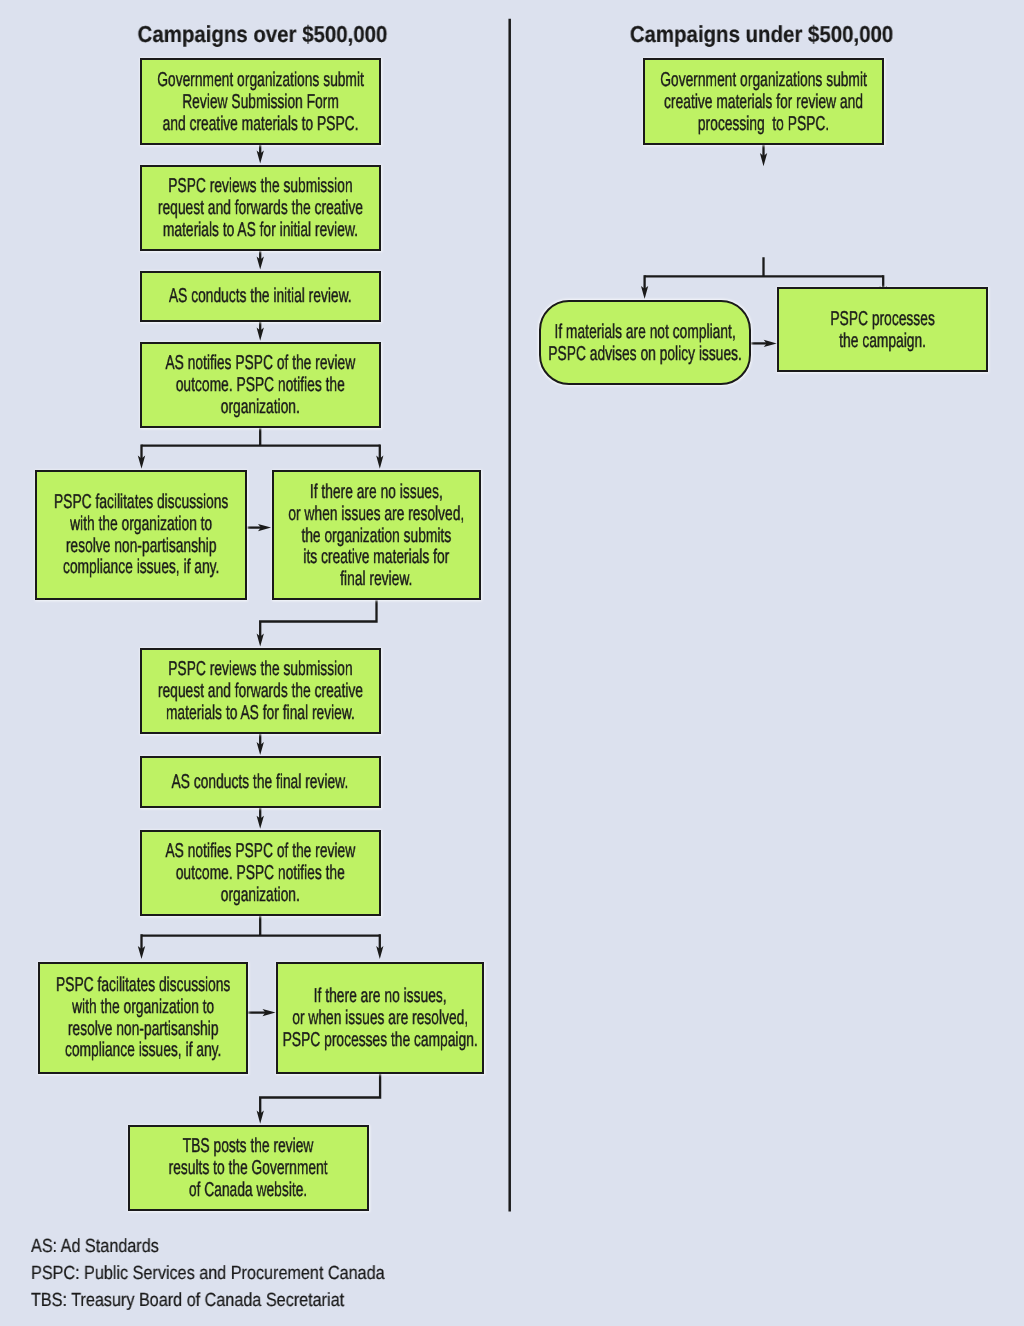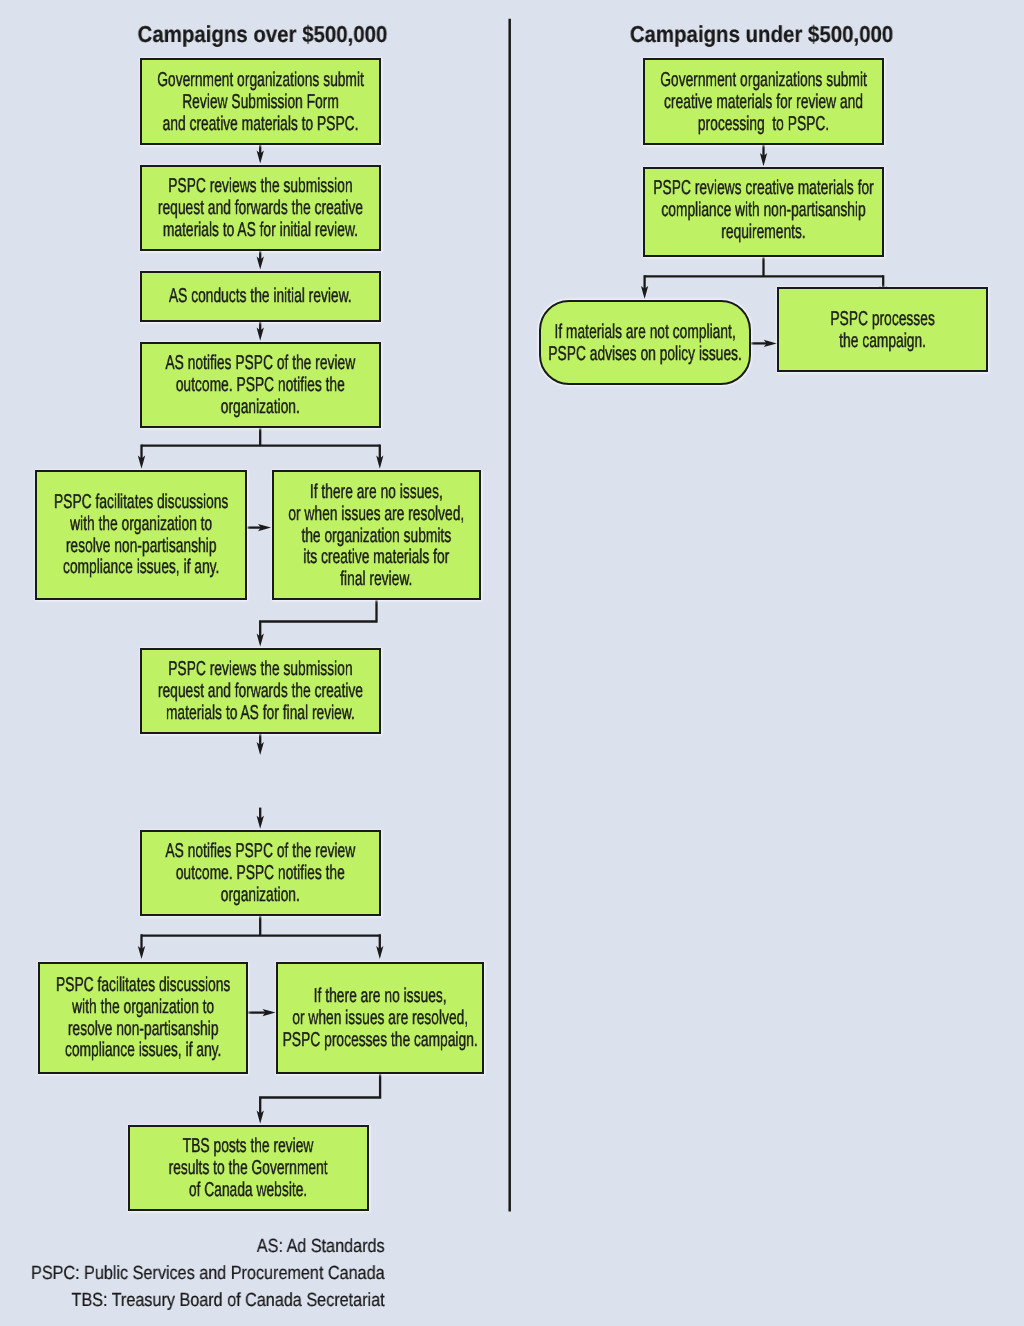--- a/index.html
+++ b/index.html
@@ -140,20 +140,23 @@
 its creative materials for
 final review.</span>
     </div>
 
   <div class="node" style="left:140px;top:647.8px;width:240.5px;height:85.9px;">
     <span class="txt">PSPC reviews the submission
 request and forwards the creative
 materials to AS for final review.</span>
     </div>
 
+  <div class="node" style="left:140px;top:756.3px;width:240.5px;height:51.3px;">
+    <span class="txt">AS conducts the final review.</span>
+    </div>
 
   <div class="node" style="left:140px;top:830px;width:240.5px;height:85.8px;">
     <span class="txt">AS notifies PSPC of the review
 outcome. PSPC notifies the
 organization.</span>
     </div>
 
   <div class="node" style="left:37.9px;top:961.7px;width:210.2px;height:112.1px;">
     <span class="txt">PSPC facilitates discussions
 with the organization to
@@ -174,35 +177,30 @@
     </div>
 
   <div class="col-title" style="left:562px;top:22.8px;width:399px;">Campaigns under $500,000</div>
 
   <div class="node" style="left:643.3px;top:58.4px;width:240.5px;height:86.5px;">
     <span class="txt">Government organizations submit
 creative materials for review and
 processing  to PSPC.</span>
     </div>
 
-  <div class="node" style="left:643.3px;top:167.4px;width:240.5px;height:89.8px;">
-    <span class="txt" style="margin-top:-4.8px;">PSPC reviews creative materials for
-compliance with non-partisanship
-requirements.</span>
-    </div>
 
   <div class="node" style="left:539px;top:300.2px;width:211.6px;height:84.6px;border-radius:30px;">
     <span class="txt">If materials are not compliant,
 PSPC advises on policy issues.</span>
     </div>
 
   <div class="node" style="left:777.4px;top:287px;width:210.5px;height:84.6px;">
     <span class="txt">PSPC processes
 the campaign.</span>
     </div>
 
-  <div class="legend" style="left:31px;top:1233px;text-align:right;">
+  <div class="legend" style="left:31px;top:1233px;">
     <div>AS: Ad Standards</div>
     <div>PSPC: Public Services and Procurement Canada</div>
     <div>TBS: Treasury Board of Canada Secretariat</div>
   </div>
 
 </div>
 
 </body></html>

